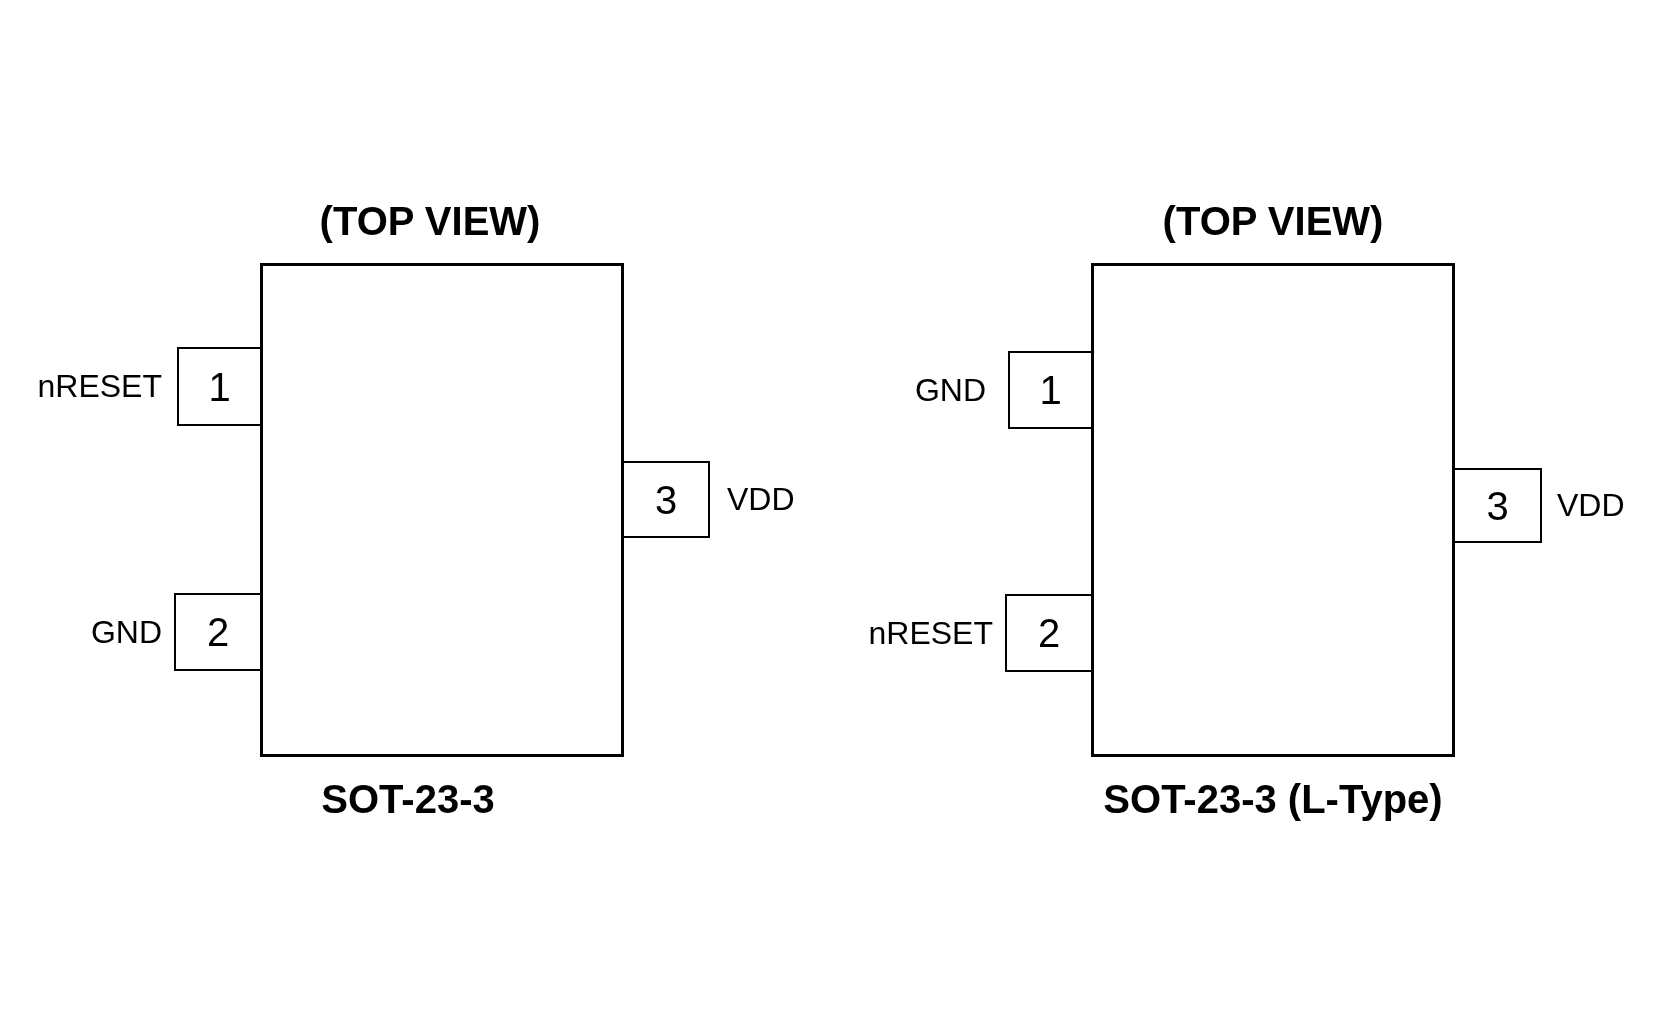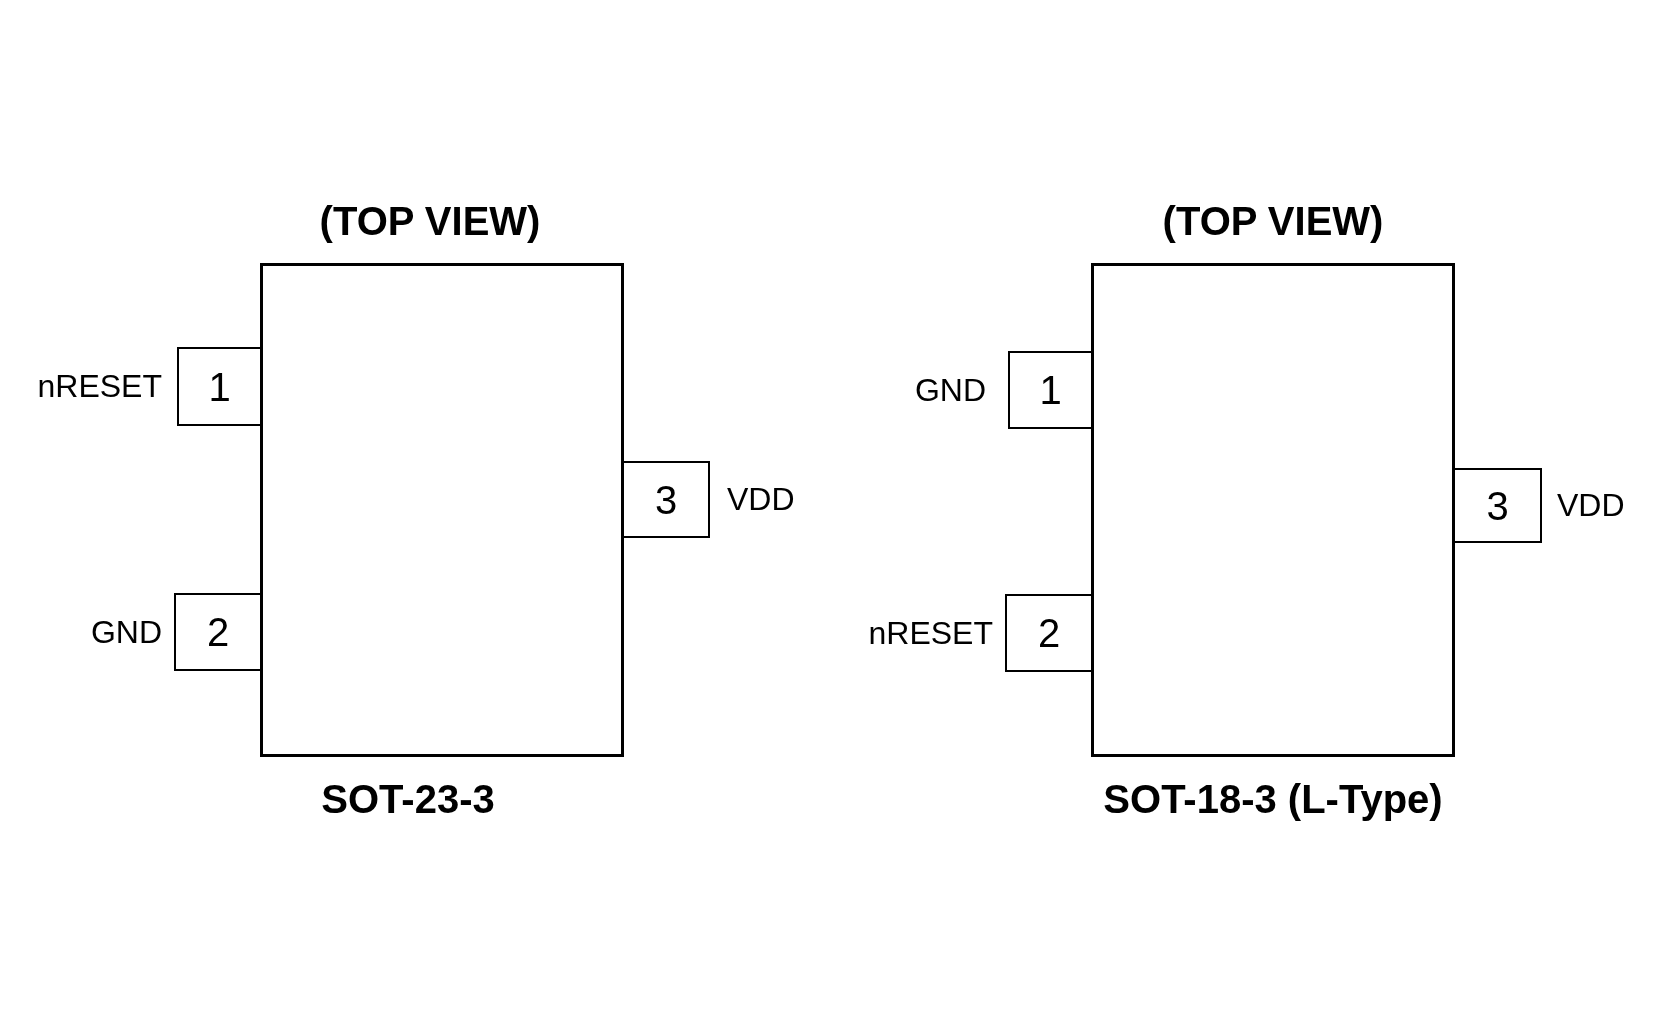--- a/index.html
+++ b/index.html
@@ -95,16 +95,16 @@
     <div class="abs pin-box" style="left:1005px; top:594px; width:88px; height:78px;">
       <span>2</span>
     </div>
     <div class="abs pin-label" style="right:661px; top:633px;">nRESET</div>
 
     <div class="abs pin-box" style="left:1453px; top:468px; width:89px; height:75px;">
       <span>3</span>
     </div>
     <div class="abs pin-label" style="left:1557px; top:505px;">VDD</div>
 
-    <div class="abs caption" style="left:1273px; top:777px;">SOT-18-3 (L-Type)</div>
+    <div class="abs caption" style="left:1273px; top:777px;">SOT-23-3 (L-Type)</div>
   </div>
 
 </div>
 
 </body></html>

